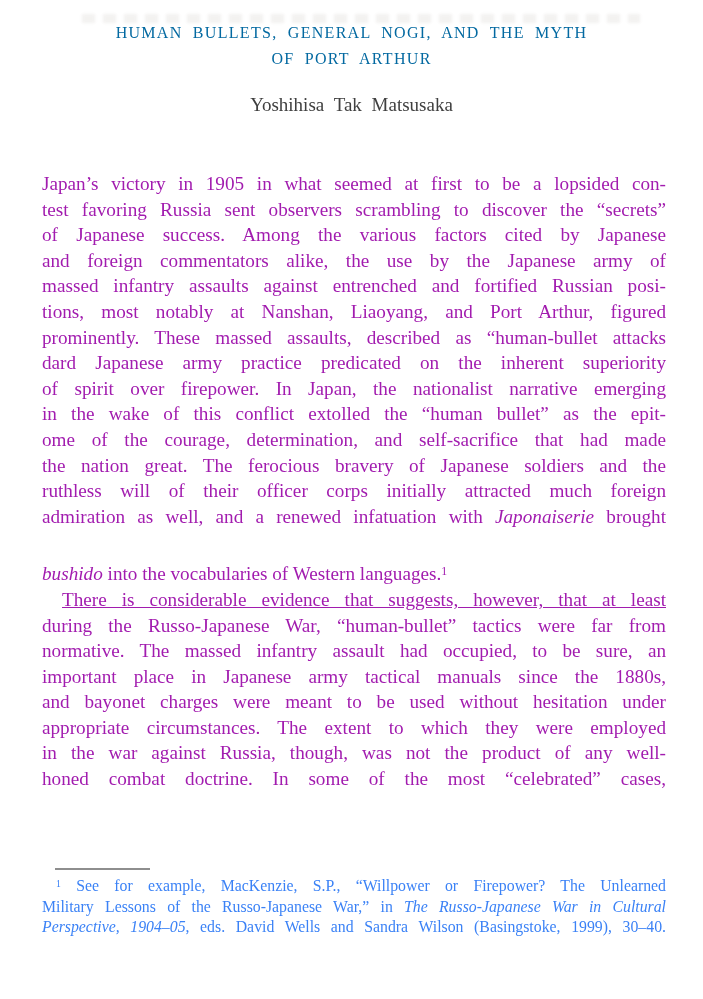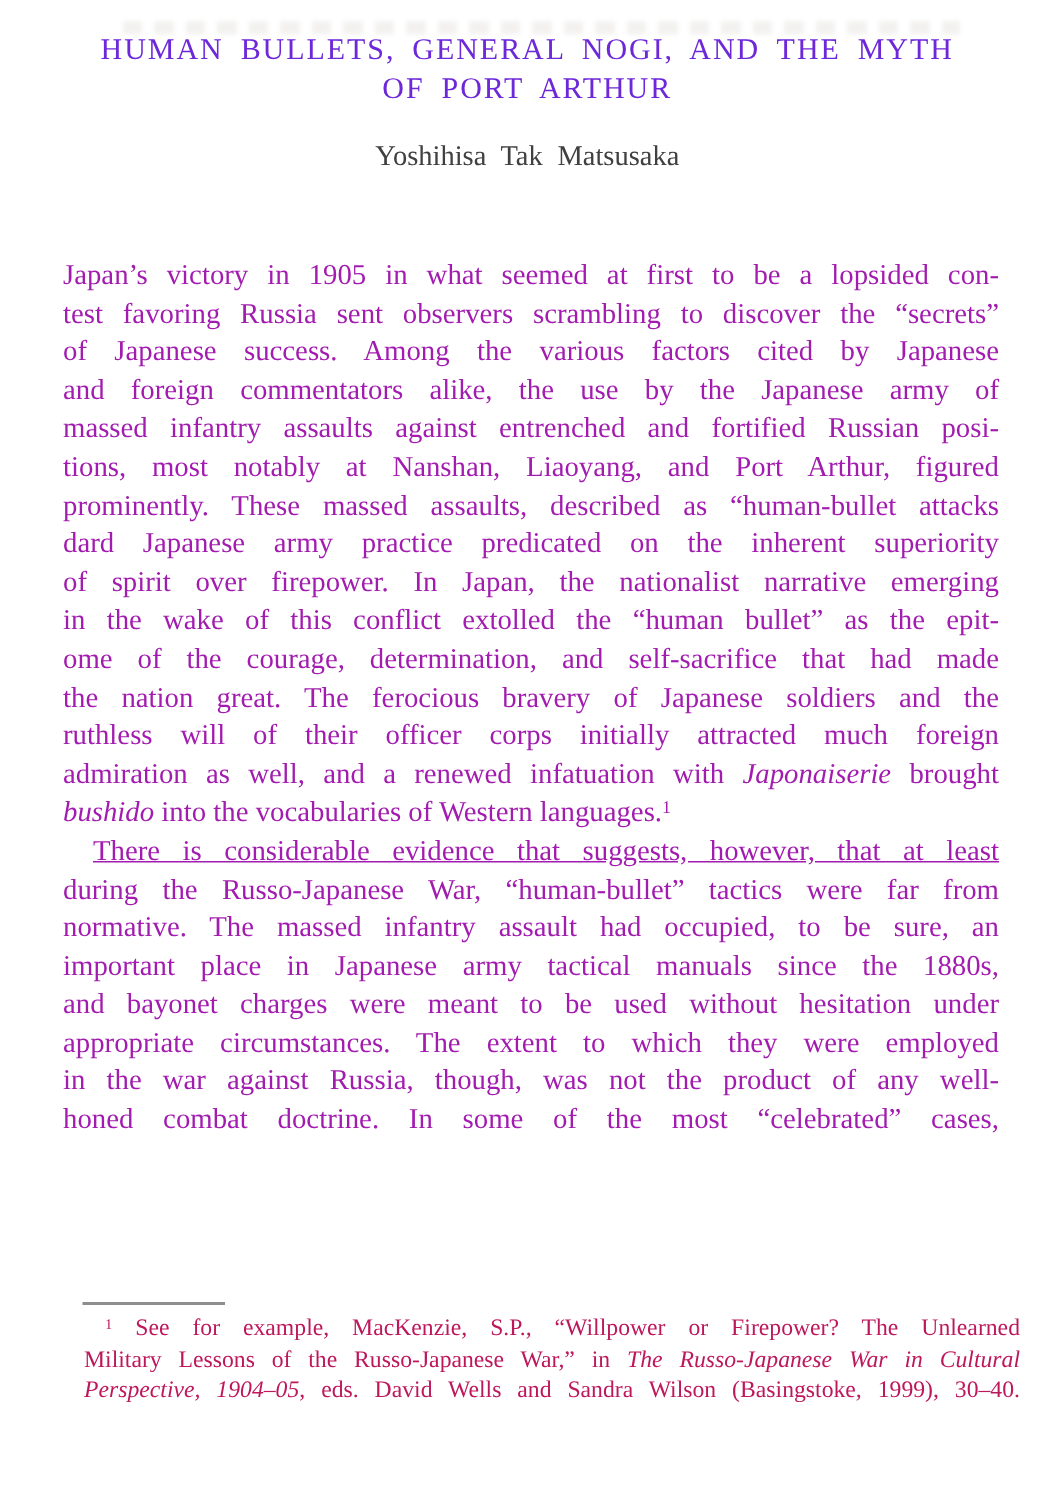--- a/index.html
+++ b/index.html
@@ -18,26 +18,26 @@
     top: 14px; left: 82px; width: 558px; height: 9px;
     background: repeating-linear-gradient(90deg,
       rgba(168,160,150,0.30) 0 13px, rgba(255,255,255,0) 13px 21px);
     filter: blur(1.4px);
     opacity: 0.45;
   }
   .title {
     position: absolute;
     top: 20px; left: 0; right: 0;
     text-align: center;
-    font-size: 20px;
+    font-size: 16px;
     line-height: 26px;
     font-weight: normal;
     letter-spacing: 1.3px;
     word-spacing: 5px;
-    color: #6d28d9;
+    color: #0369a1;
     margin: 0;
   }
   .author {
     position: absolute;
     top: 93px; left: 0; right: 0;
     text-align: center;
     font-size: 19px;
     line-height: 24px;
     word-spacing: 5px;
     color: #404040;
@@ -48,35 +48,35 @@
     width: 624px;
     font-size: 19.2px;
     line-height: 25.6px;
     color: #a21caf;
   }
   .line {
     text-align: justify;
     text-align-last: justify;
     white-space: normal;
   }
-  .line.last { text-align-last: left; }
+  .line.last { text-align-last: left; margin-top: 32px; }
   .body-text .line.indent { text-indent: 20px; text-decoration: underline; }
   .fn-rule {
     position: absolute;
     top: 868px; left: 55px;
     width: 95px; height: 2px;
     background: #8e8e8e;
   }
   .footnote-text {
     position: absolute;
-    top: 876px; left: 56px;
+    top: 876px; left: 42px;
     width: 624px;
     font-size: 15.8px;
     line-height: 20.6px;
-    color: #be185d;
+    color: #3b82f6;
   }
   .footnote-text .line.indent { text-indent: 14px; }
   sup {
     font-size: 62%;
     vertical-align: baseline;
     position: relative;
     top: -0.45em;
     line-height: 0;
   }
   i { font-style: italic; }

